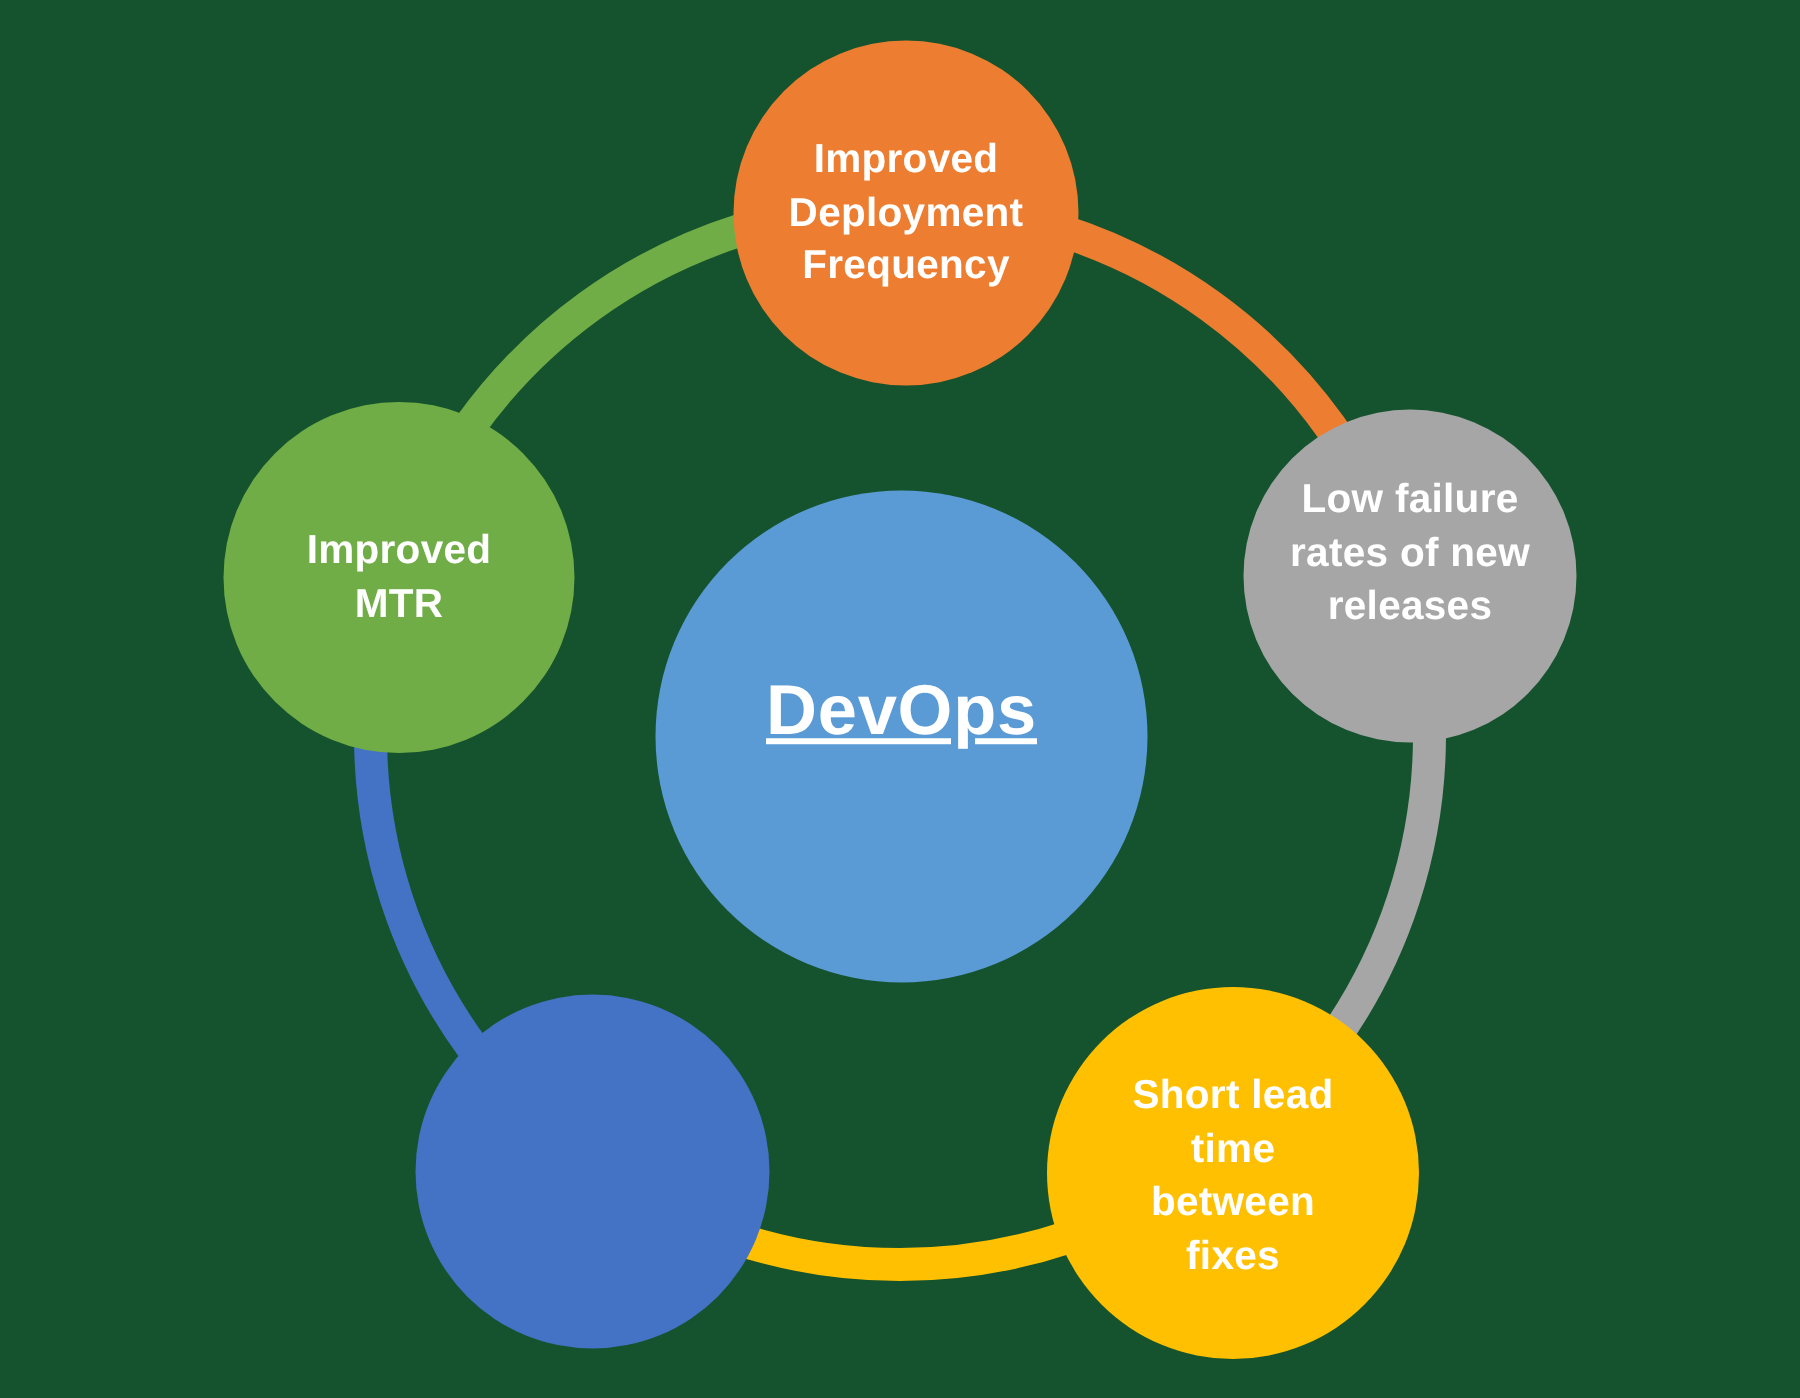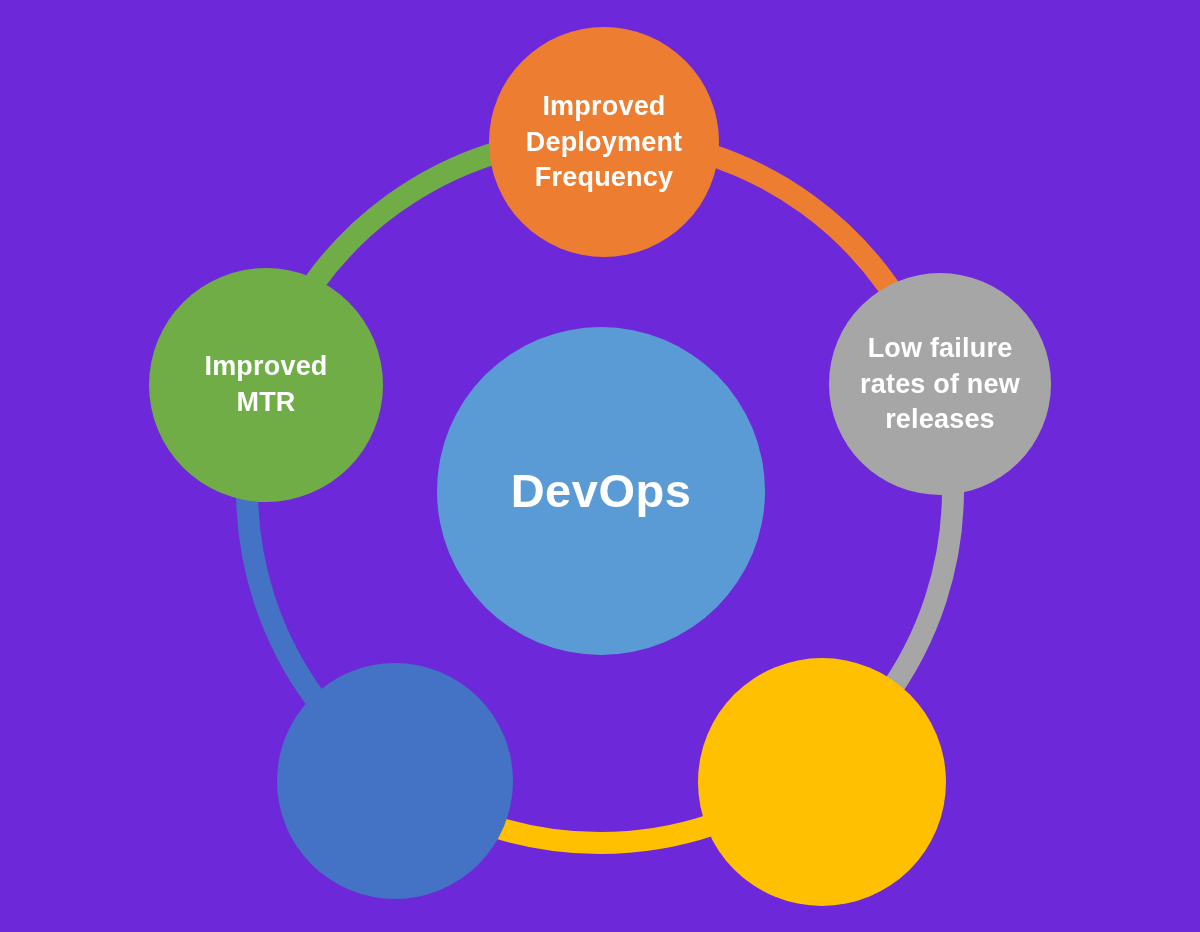--- a/index.html
+++ b/index.html
@@ -5,21 +5,21 @@
   html, body {
     margin: 0;
     padding: 0;
     background: #ffffff;
     font-family: "Liberation Sans", sans-serif;
   }
   .canvas {
     position: relative;
     width: 1200px;
     height: 932px;
-    background: #6d28d9;
+    background: #14532d;
     overflow: hidden;
   }
   .ring-svg {
     position: absolute;
     left: 0;
     top: 0;
   }
   .node-label {
     position: absolute;
     transform: translate(-50%, -50%);
@@ -30,25 +30,25 @@
     text-align: center;
     white-space: pre-line;
     letter-spacing: 0.2px;
   }
   .center-label {
     font-size: 47px;
     line-height: 1.1;
     letter-spacing: 0.5px;
   }
   .pos-deployment { left: 604px; top: 142px; }
-  .pos-failure    { left: 940px; top: 384px; }
+  .pos-failure    { left: 940px; top: 369px; }
   .pos-lead       { left: 822px; top: 784px; }
   .pos-market     { left: 395px; top: 783px; }
   .pos-mtr        { left: 266px; top: 385px; }
-  .pos-center     { left: 601px; top: 491px; }
+  .pos-center     { left: 601px; top: 473px; text-decoration: underline; }
 </style>
 </head>
 <body>
 
 <div class="canvas">
 
   <svg class="ring-svg" width="1200" height="932" viewBox="0 0 1200 932">
 
     <g fill="none" stroke-width="22">
       <path d="M 264.3 380.9 A 353 353 0 0 1 600 137" stroke="#70AD47"></path>
@@ -68,20 +68,24 @@
   </svg>
 
   <div class="node-label pos-deployment">Improved
 Deployment
 Frequency</div>
 
   <div class="node-label pos-failure">Low failure
 rates of new
 releases</div>
 
+  <div class="node-label pos-lead">Short lead
+time
+between
+fixes</div>
 
 
   <div class="node-label pos-mtr">Improved
 MTR</div>
 
   <div class="node-label center-label pos-center">DevOps</div>
 
 </div>
 
 </body></html>

